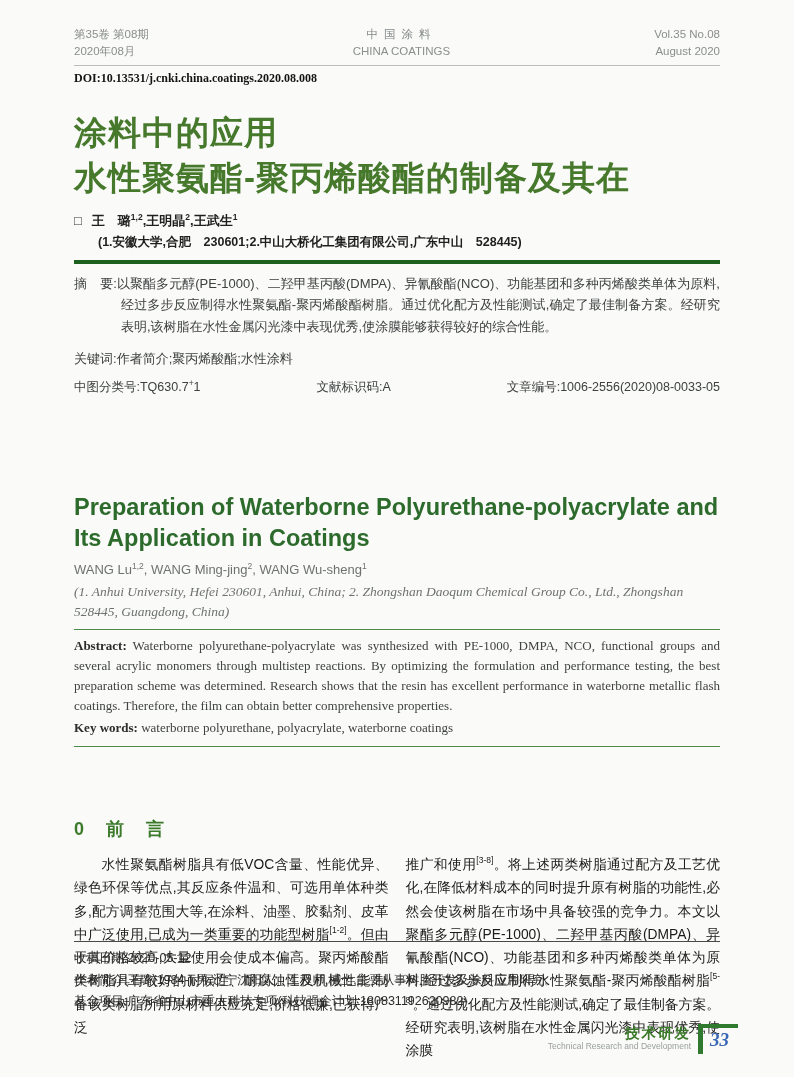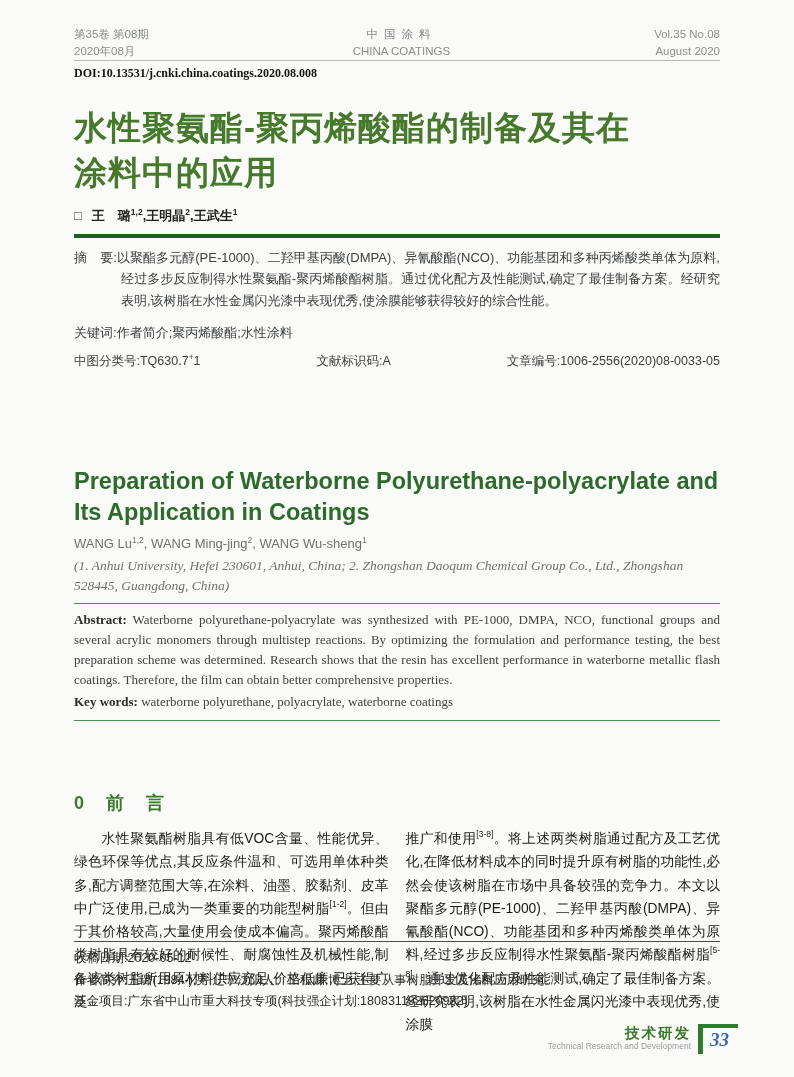--- a/index.html
+++ b/index.html
@@ -11,21 +11,21 @@
     font-family:"Liberation Sans","DejaVu Sans",sans-serif;
     box-sizing:border-box;
     padding:26px 74px 0 74px;
     color:#222;
     overflow:hidden;
   }
   
   .jheader{
     display:flex;justify-content:space-between;align-items:flex-start;
     font-size:11.5px;line-height:17px;color:#8a8f8d;
-    border-bottom:1px solid #b9bdbb;
+    border-bottom:1px solid #b9bdbb;padding-bottom:5px;
   }
   .jheader .center{text-align:center;}
   .jheader .right{text-align:right;}
   .jheader .cn-journal{letter-spacing:6px;color:#84898a;}
   .doi{
     font-family:"Liberation Serif","DejaVu Serif",serif;
     font-weight:bold;color:#141414;font-size:12px;margin-top:5px;
   }
   
   .title-cn{
@@ -120,27 +120,28 @@
     </div>
     <div class="right">
       <div>Vol.35 No.08</div>
       <div>August 2020</div>
     </div>
   </div>
 
   <div class="doi">DOI:10.13531/j.cnki.china.coatings.2020.08.008</div>
 
   <div class="title-cn">
+    <div>涂料中的应用</div>
     <div>水性聚氨酯-聚丙烯酸酯的制备及其在</div>
-    <div>涂料中的应用</div>
   </div>
 
   <div class="authors-cn">
     <span class="marker">□</span><span>王　璐</span><sup>1,2</sup><span>,</span><span>王明晶</span><sup>2</sup><span>,</span><span>王武生</span><sup>1</sup>
   </div>
+  <div class="affil-cn">(1.安徽大学,合肥　230601;2.中山大桥化工集团有限公司,广东中山　528445)</div>
 
   <div class="rule-green"></div>
 
   <p class="abs-cn"><span>摘　要:</span><span>以聚酯多元醇(PE-1000)、二羟甲基丙酸(DMPA)、异氰酸酯(NCO)、功能基团和多种丙烯酸类单体为原料,经过多步反应制得水性聚氨酯-聚丙烯酸酯树脂。通过优化配方及性能测试,确定了最佳制备方案。经研究表明,该树脂在水性金属闪光漆中表现优秀,使涂膜能够获得较好的综合性能。</span></p>
   <div class="kw-cn"><span>关键词:</span><span>作者简介;聚丙烯酸酯;水性涂料</span></div>
 
   <div class="meta-row">
     <span><span>中图分类号:TQ630.7</span><sup>+</sup><span>1</span></span>
     <span>文献标识码:A</span>
     <span>文章编号:1006-2556(2020)08-0033-05</span>

